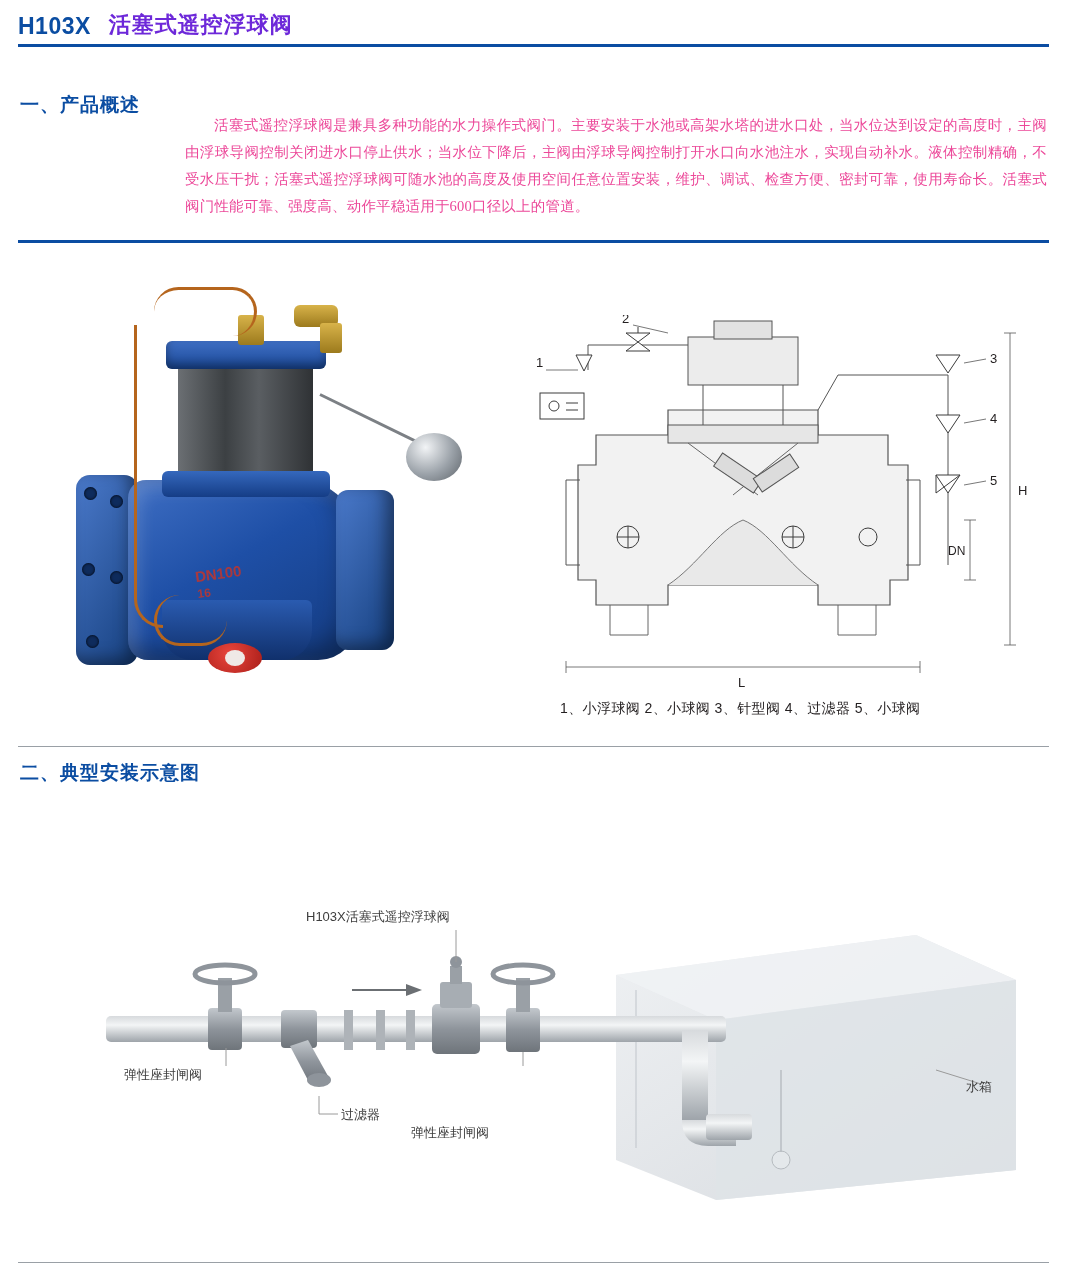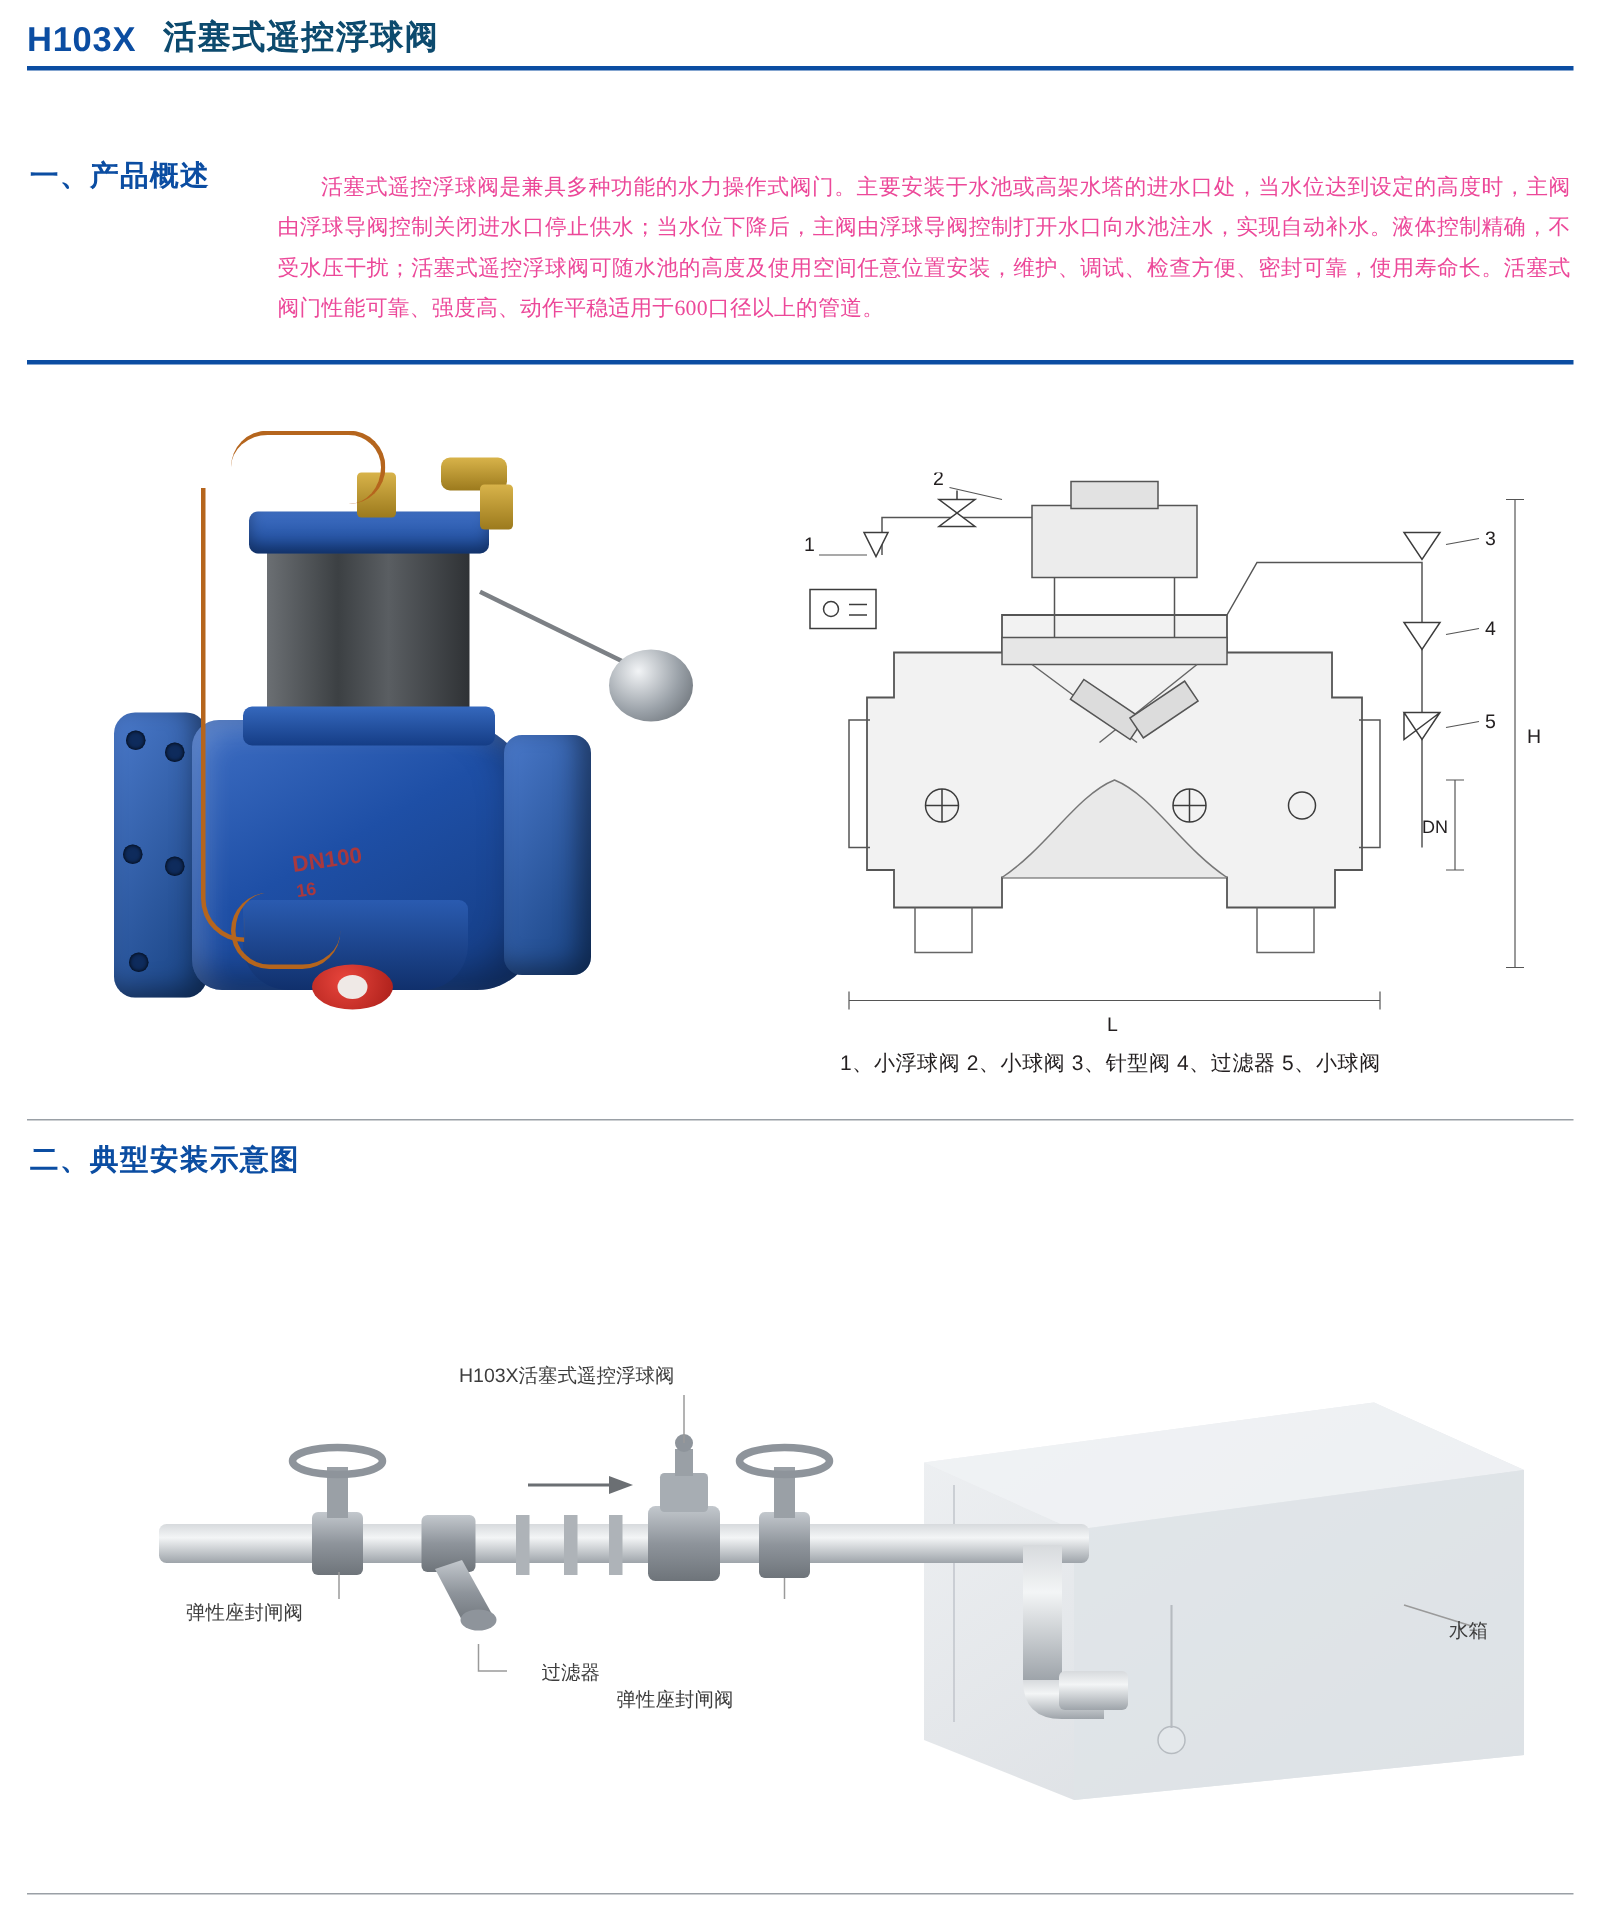--- a/index.html
+++ b/index.html
@@ -28,21 +28,21 @@
   }
   .model-code {
     font-size: 23px;
     font-weight: bold;
     color: #0b4da2;
     letter-spacing: 0.5px;
   }
   .model-name {
     font-size: 22px;
     font-weight: bold;
-    color: #0c4a6e;
+    color: #6d28d9;
     letter-spacing: 1px;
   }
   .header-rule {
     position: absolute;
     left: 18px;
     top: 44px;
     width: 1031px;
     height: 3px;
     background: #0b4da2;
   }
@@ -51,21 +51,21 @@
   .section-title {
     font-size: 19px;
     font-weight: bold;
     color: #0b4da2;
     letter-spacing: 1px;
     white-space: nowrap;
   }
   #section1-title {
     position: absolute;
     left: 20px;
-    top: 104px;
+    top: 92px;
   }
   .overview-text {
     position: absolute;
     left: 185px;
     top: 112px;
     width: 862px;
     font-size: 14.5px;
     line-height: 27px;
     color: #ec4899;
     text-align: justify;
@@ -505,18 +505,18 @@
       <path d="M380 60 L380 92"></path>
       <path d="M150 196 L150 178"></path>
       <path d="M243 226 L243 244 L262 244"></path>
       <path d="M447 196 L447 182"></path>
       <path d="M905 214 L860 200"></path>
     </g>
   </svg>
 
   <div class="label-text" style="left:230px; top:38px;">H103X活塞式遥控浮球阀</div>
   <div class="label-text" style="left:48px; top:196px;">弹性座封闸阀</div>
-  <div class="label-text" style="left:265px; top:236px;margin-left:20px;">过滤器</div>
+  <div class="label-text" style="left:265px; top:236px;">过滤器</div>
   <div class="label-text" style="left:335px; top:254px;">弹性座封闸阀</div>
   <div class="label-text" style="left:890px; top:208px;">水箱</div>
 </div>
 
 <div class="blue-rule" id="rule-bottom"></div>
 
 </body></html>

